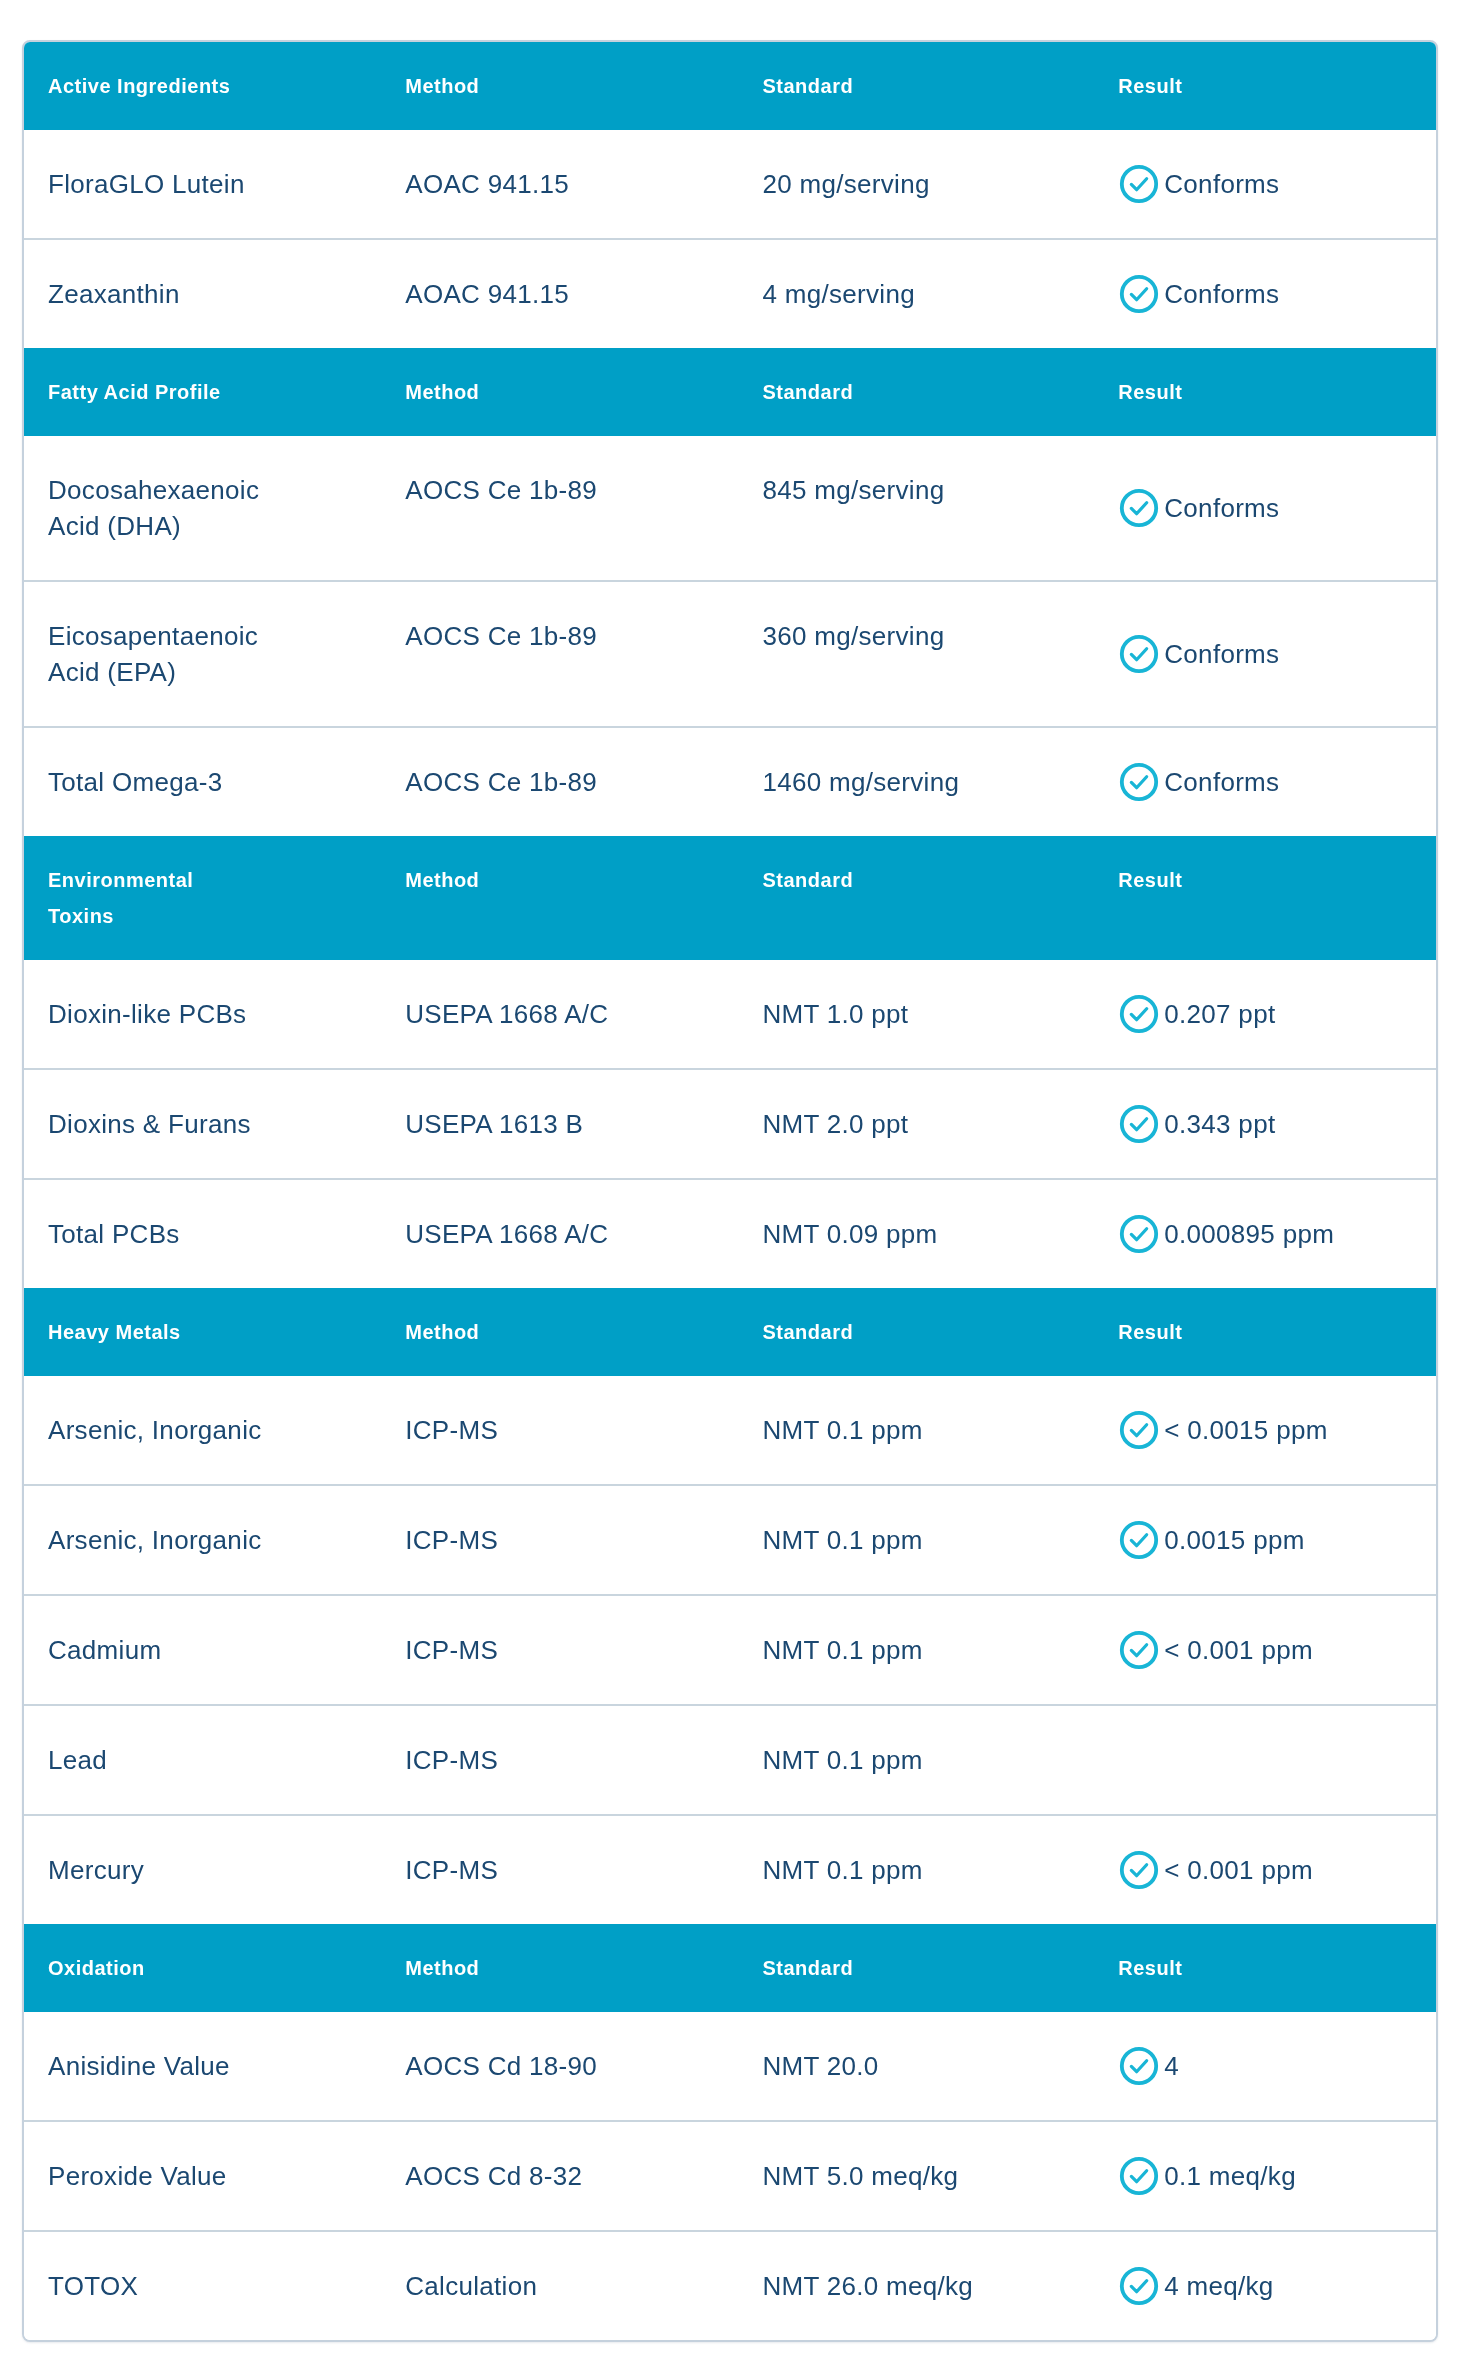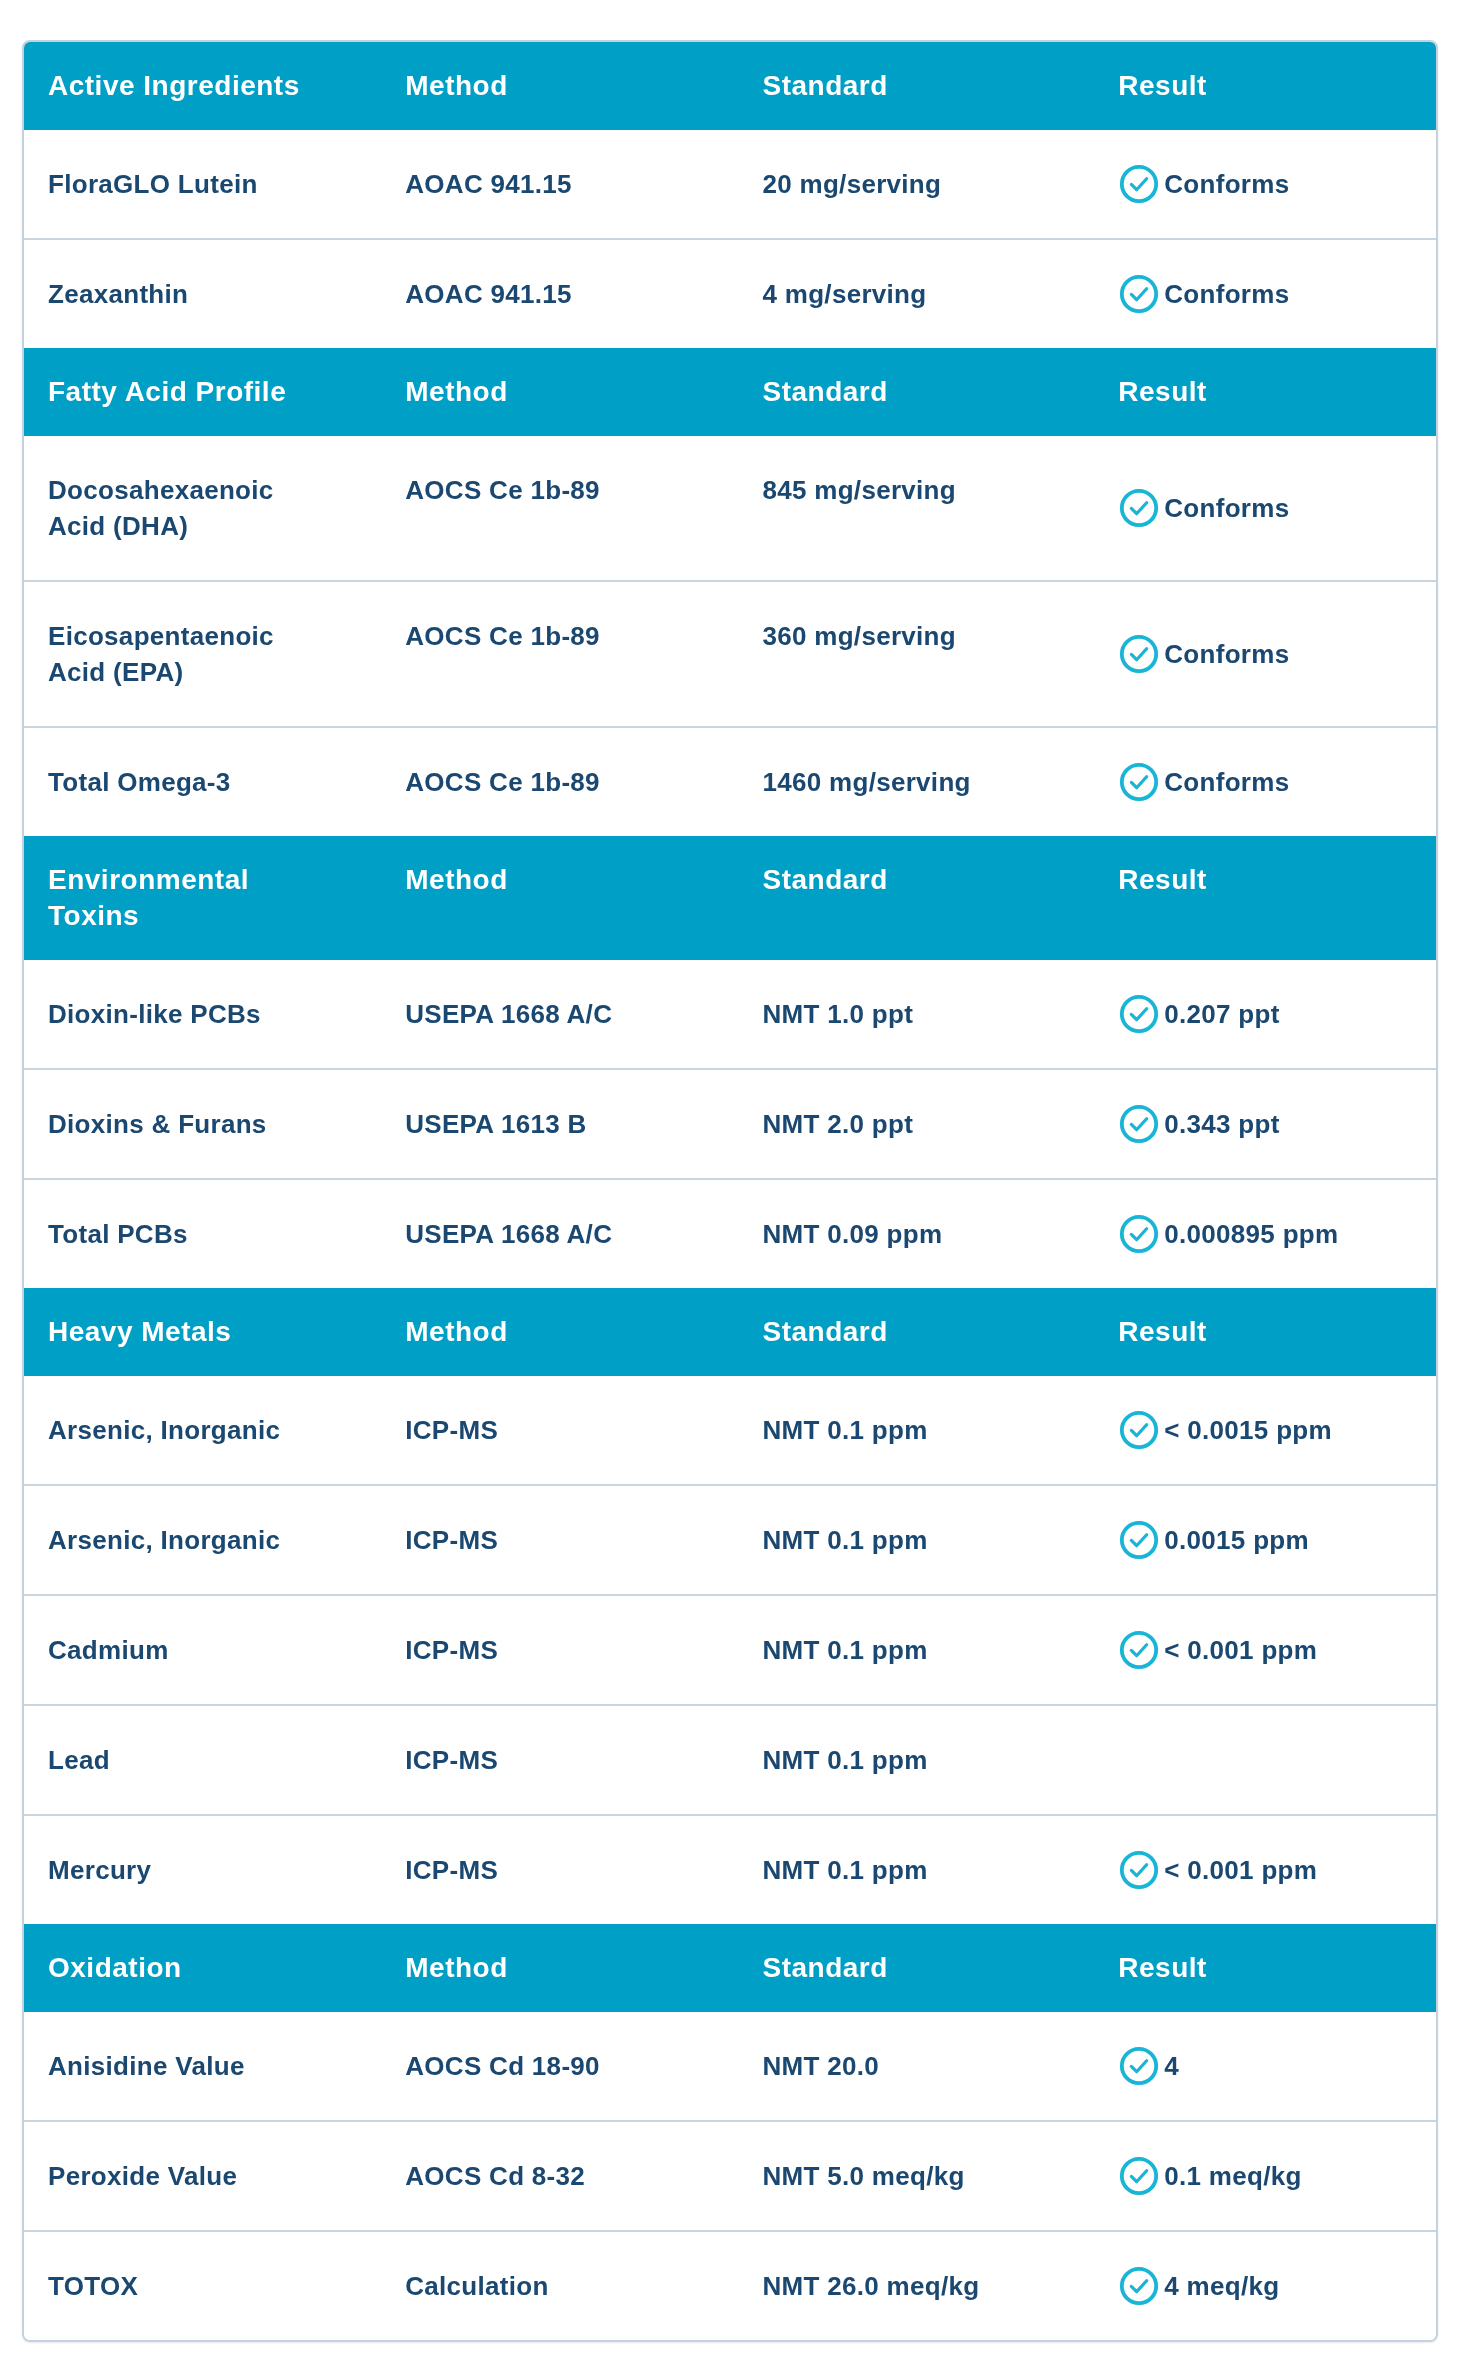--- a/index.html
+++ b/index.html
@@ -29,30 +29,29 @@
     border: 2px solid var(--card-border);
     border-radius: 8px;
     overflow: hidden;
     background: #ffffff;
     box-shadow: 0 1px 2px rgba(120,140,160,0.18);
   }
   .row {
     display: grid;
     grid-template-columns: 25.3% 25.3% 25.2% 24.2%;
     align-items: stretch;
-    font-weight: bold;
   }
   .row.header {
     background: var(--header-bg);
     color: var(--header-text);
     font-weight: 600;
   }
   .row.header .cell {
     padding: 26px 16px 26px 24px;
-    font-size: 28px;
+    font-size: 20px;
     line-height: 36px;
     letter-spacing: 0.5px;
     white-space: pre-line;
   }
   .row.data {
     background: #ffffff;
     color: var(--body-text);
     min-height: 108px;
   }
   .row.data + .row.data {

